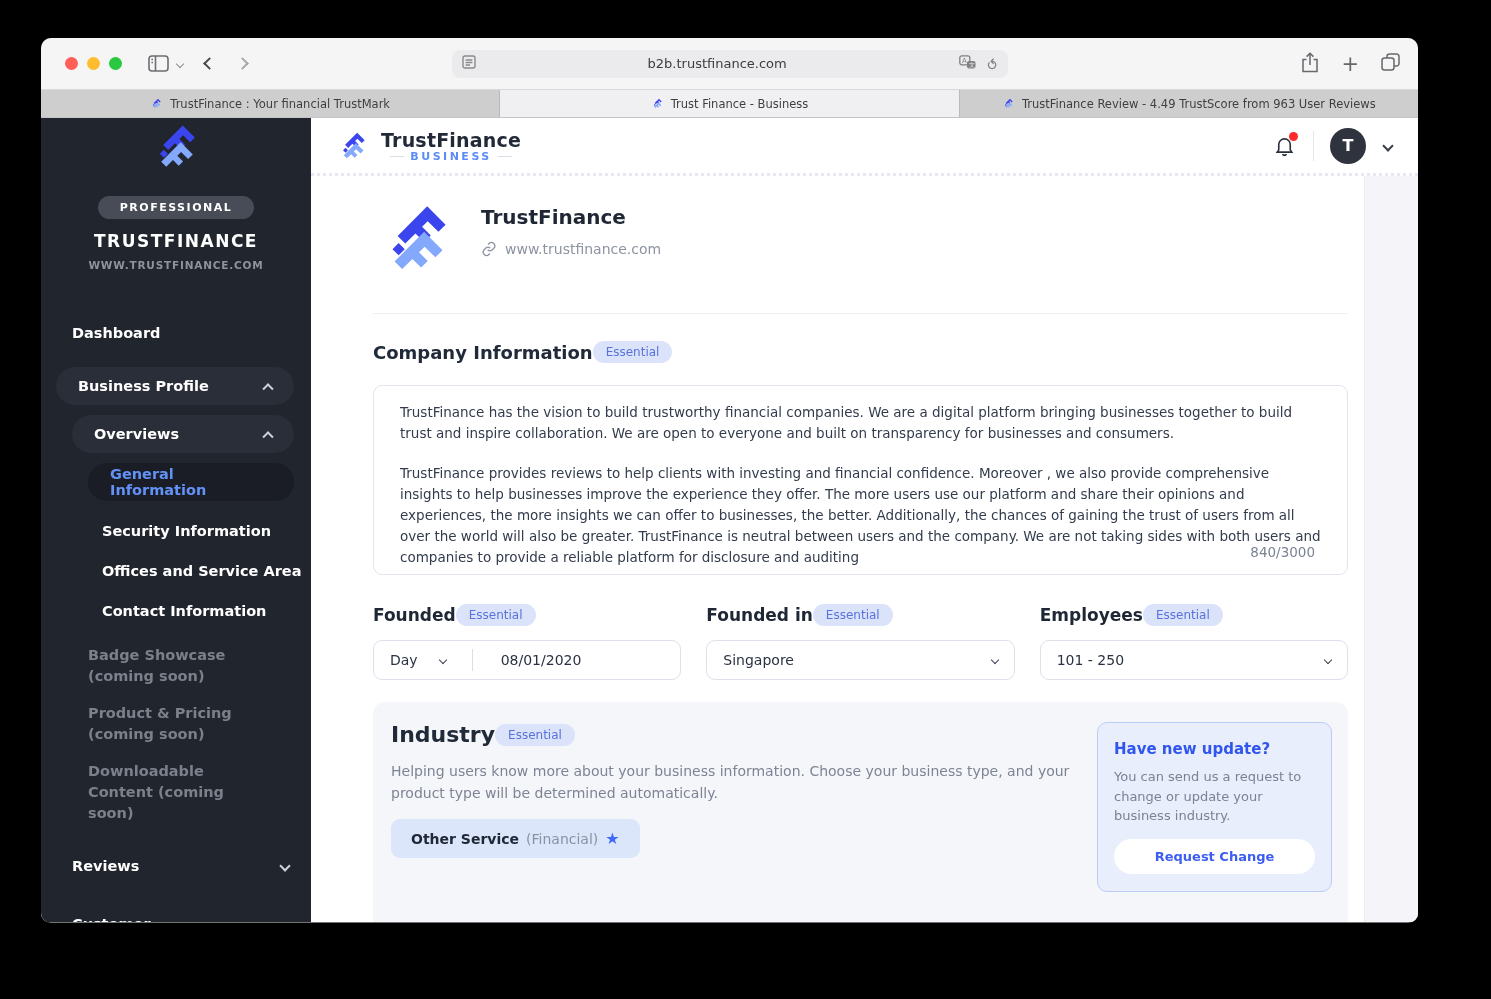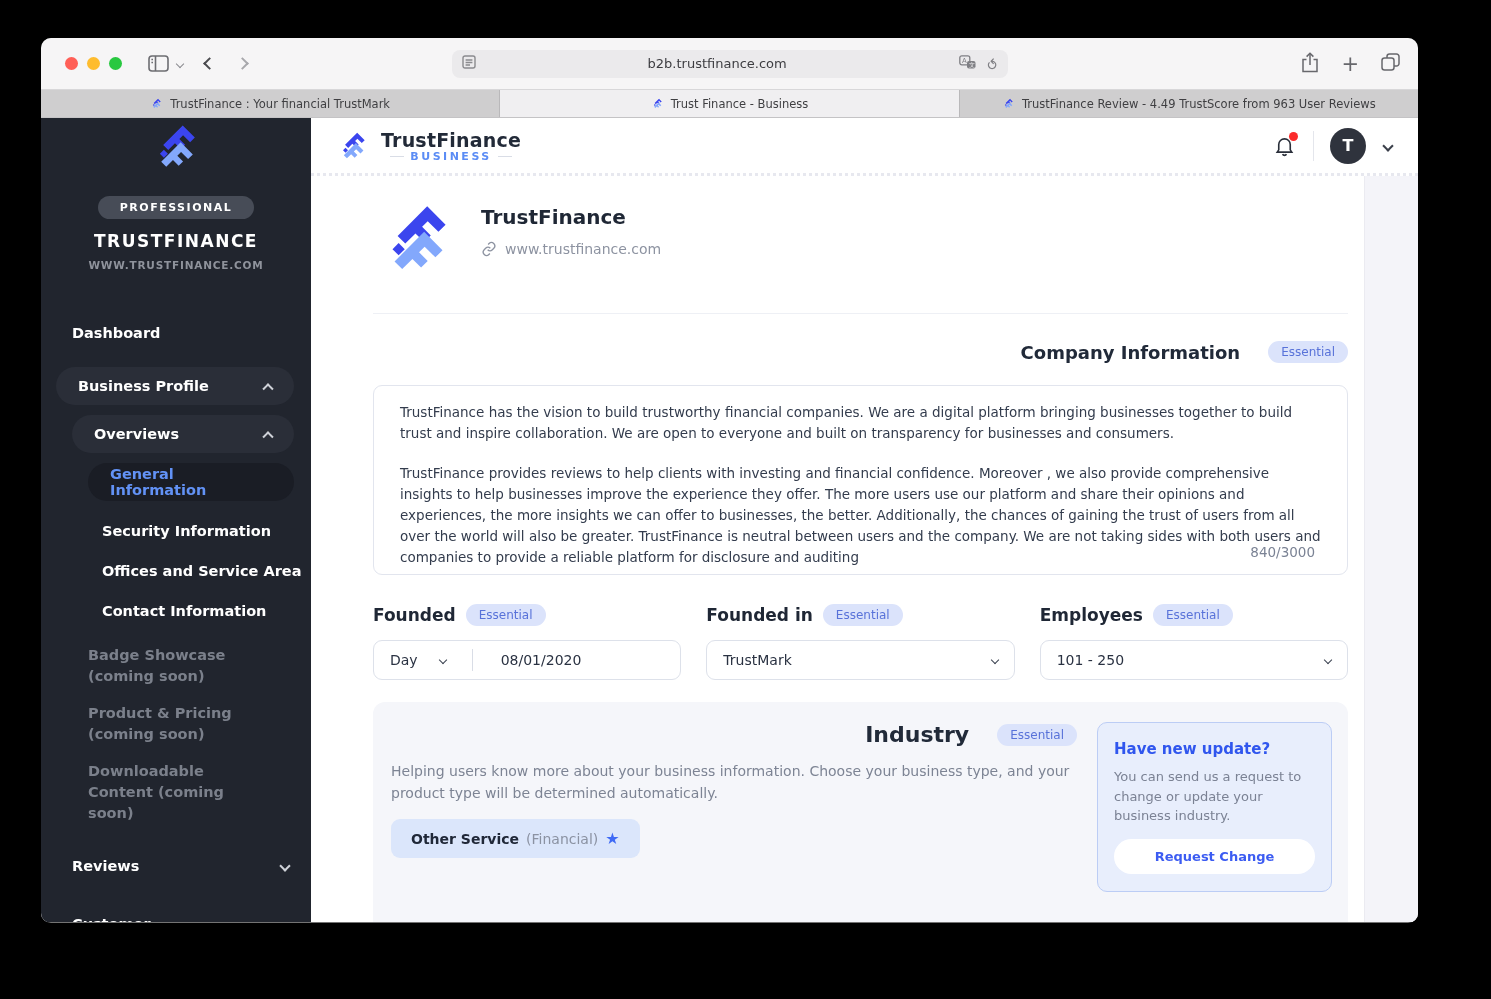--- a/index.html
+++ b/index.html
@@ -77,31 +77,31 @@
   .content { position:absolute; left:0; right:54px; top:0; bottom:0; overflow:hidden; padding:0 16px 0 62px; background:#fff; }
 
   .company-row { display:flex; align-items:flex-start; gap:20px; margin-top:19px; }
   .company-logo { width:88px; height:88px; flex:0 0 auto; }
   .company-meta { padding-top:10px; }
   .company-name { font-size:20px; font-weight:bold; color:#1f2735; }
   .company-link { display:flex; align-items:center; gap:8px; margin-top:12px; color:#8d93a1; font-size:14px; }
 
   .hr { height:1px; background:#eef0f5; margin-top:30px; }
 
-  .sec-head { display:flex; align-items:center; gap:28px; margin-top:27px;justify-content:flex-end; }
+  .sec-head { display:flex; align-items:center; gap:0; margin-top:27px; }
   .sec-title { font-size:18px; font-weight:bold; color:#212a39; }
   .badge { background:#dbe3fb; color:#5872d9; font-size:12px; padding:4px 13px; border-radius:12px; }
 
   .desc-card { margin-top:22px; border:1.5px solid #e2e5ee; border-radius:9px; padding:16px 26px 12px 26px; height:190px; position:relative; }
   .desc-card p { font-size:13.5px; line-height:1.55; color:#333c4d; margin-bottom:19px; }
   .char-count { position:absolute; right:32px; bottom:14px; font-size:13.5px; color:#7a8294; }
 
   .triple { display:flex; gap:25px; margin-top:29px; }
   .col { flex:1; min-width:0; }
-  .fld-label { display:flex; align-items:center; gap:10px; }
+  .fld-label { display:flex; align-items:center; }
   .fld-label .t { font-size:17px; font-weight:bold; color:#1f2735; }
   .fld { margin-top:14px; height:40px; border:1.5px solid #dde1ea; border-radius:9px; display:flex; align-items:center; padding:0 16px; font-size:14px; color:#2a3242; background:#fff; cursor:pointer;gap:12px; }
   .fld .grow { flex:1; }
   .fld .vdiv { width:1px; height:22px; background:#d9dde6; margin:0 16px 0 14px; }
   .chv.fld-c { width:6px; height:6px; border-width:1.8px; border-color:#3a4150; margin-left:10px; }
 
   .industry-card { margin-top:22px; background:#f5f6fa; border-radius:12px; padding:20px 16px 40px 18px; display:flex; gap:20px; height:250px; }
   .ind-left { flex:1; min-width:0; }
   .ind-desc { margin-top:14px; font-size:14px; line-height:1.55; color:#7d8494; max-width:690px; }
   .primary-label { margin-top:27px; font-size:16.5px; font-weight:bold; color:#1f2735; }
@@ -327,21 +327,21 @@
                 <span class="vdiv"></span>
                 <span>08/01/2020</span>
               </div>
             </div>
             <div class="col">
               <div class="fld-label">
                 <span class="t">Founded in</span>
                 <span class="badge">Essential</span>
               </div>
               <div class="fld">
-                <span class="grow">TrustMark</span>
+                <span class="grow">Singapore</span>
                 <span class="chv down fld-c"></span>
               </div>
             </div>
             <div class="col">
               <div class="fld-label">
                 <span class="t">Employees</span>
                 <span class="badge">Essential</span>
               </div>
               <div class="fld">
                 <span class="grow">101 - 250</span>

